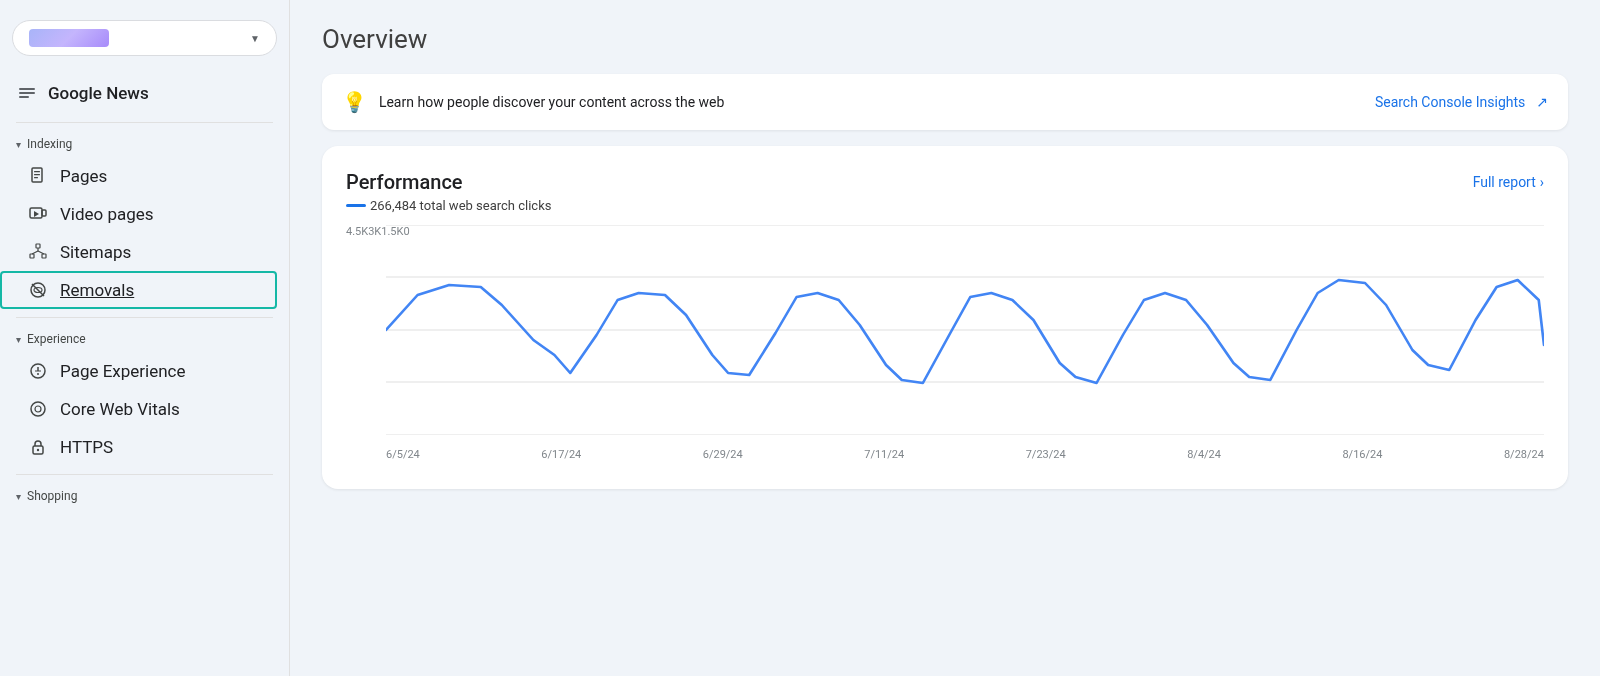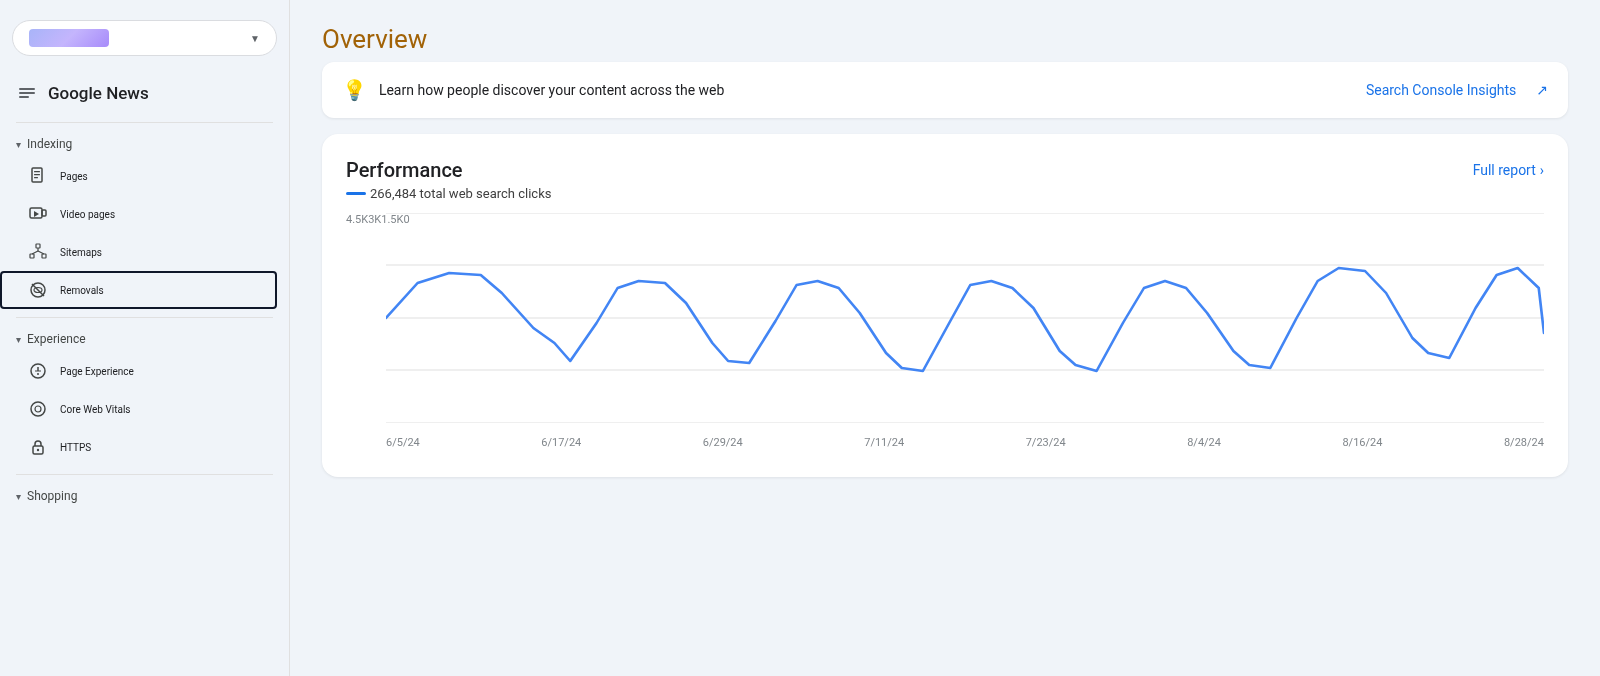--- a/index.html
+++ b/index.html
@@ -76,30 +76,31 @@
     }
 
     .sidebar-item {
       display: flex;
       align-items: center;
       gap: 12px;
       padding: 9px 16px 9px 28px;
       cursor: pointer;
       border-radius: 0 24px 24px 0;
       margin-right: 12px;
-      font-size: 10px;
+      font-size: 17px;
       color: #202124;
       position: relative;
     }
 
     .sidebar-item.active-highlight {
-      border: 2px solid #0f172a;
+      border: 2px solid #14b8a6;
       border-radius: 4px;
       margin-right: 12px;
       padding: 7px 14px 7px 26px;
+      text-decoration: underline;
     }
 
     .sidebar-item .item-icon {
       width: 20px;
       height: 20px;
       display: flex;
       align-items: center;
       justify-content: center;
       color: #444746;
       font-size: 16px;
@@ -136,22 +137,22 @@
     .main-content {
       flex: 1;
       padding: 24px 32px;
       overflow-y: auto;
       background: #f0f4f9;
     }
 
     .page-title {
       font-size: 26px;
       font-weight: 400;
-      color: #a16207;
-      margin-bottom: 8px;
+      color: #404040;
+      margin-bottom: 20px;
     }
 
     
     .info-banner {
       background: white;
       border-radius: 12px;
       padding: 16px 20px;
       display: flex;
       align-items: center;
       justify-content: space-between;
@@ -174,21 +175,21 @@
       font-size: 14px;
       color: #202124;
     }
 
     .console-link {
       color: #1a73e8;
       font-size: 14px;
       text-decoration: none;
       display: flex;
       align-items: center;
-      gap: 20px;
+      gap: 11px;
       white-space: nowrap;
     }
 
     
     .performance-card {
       background: white;
       border-radius: 16px;
       padding: 24px;
       box-shadow: 0 1px 3px rgba(0,0,0,0.08);
     }

